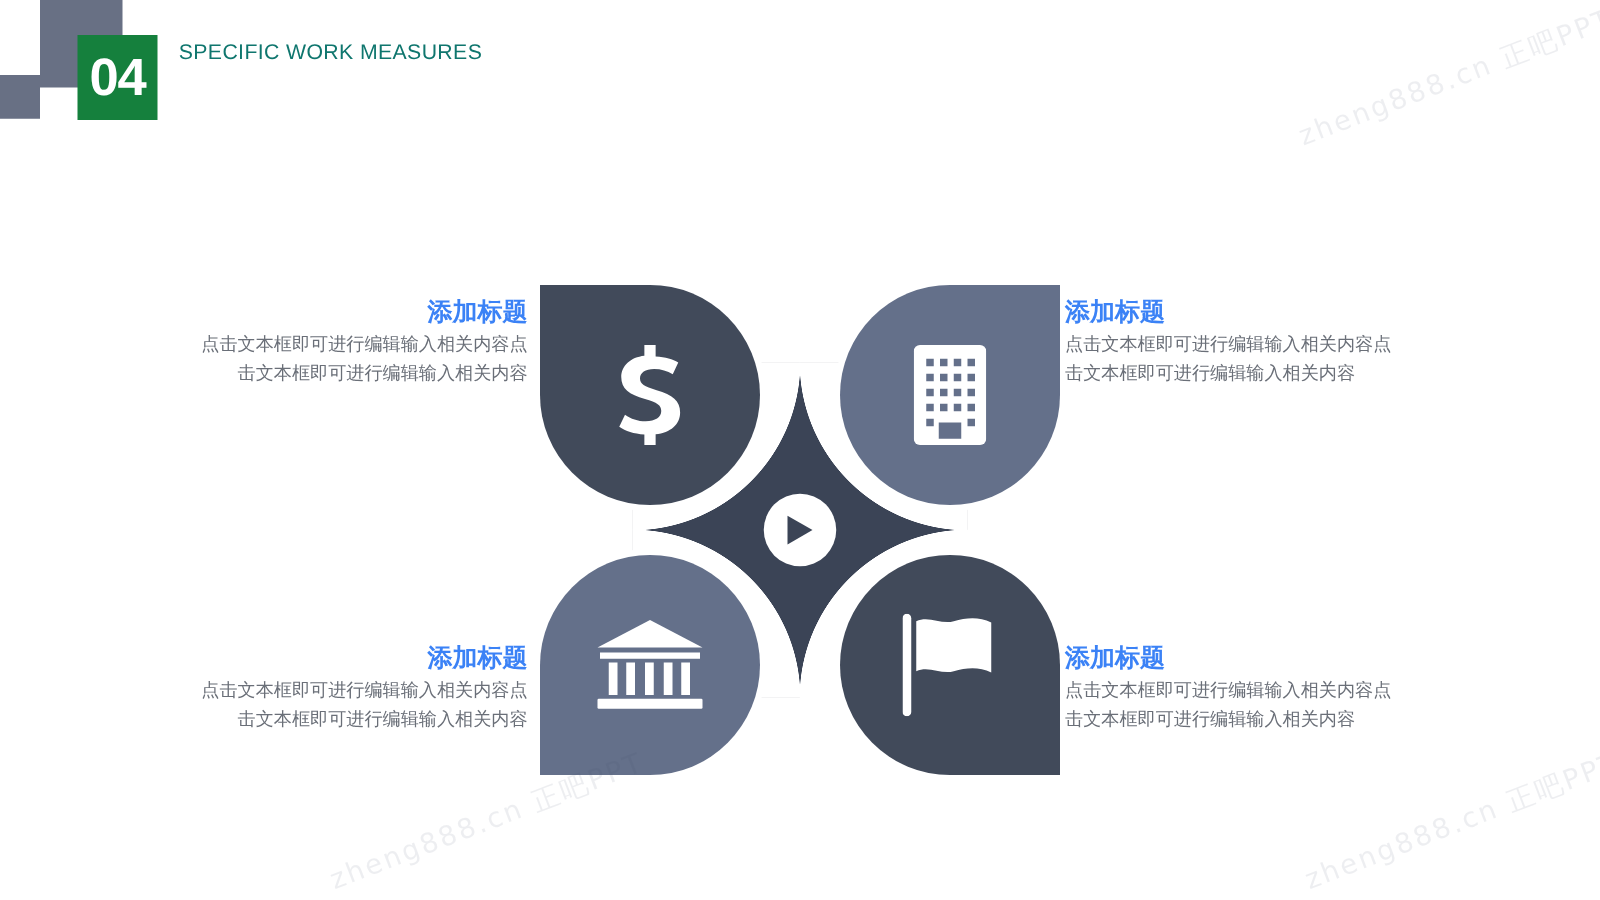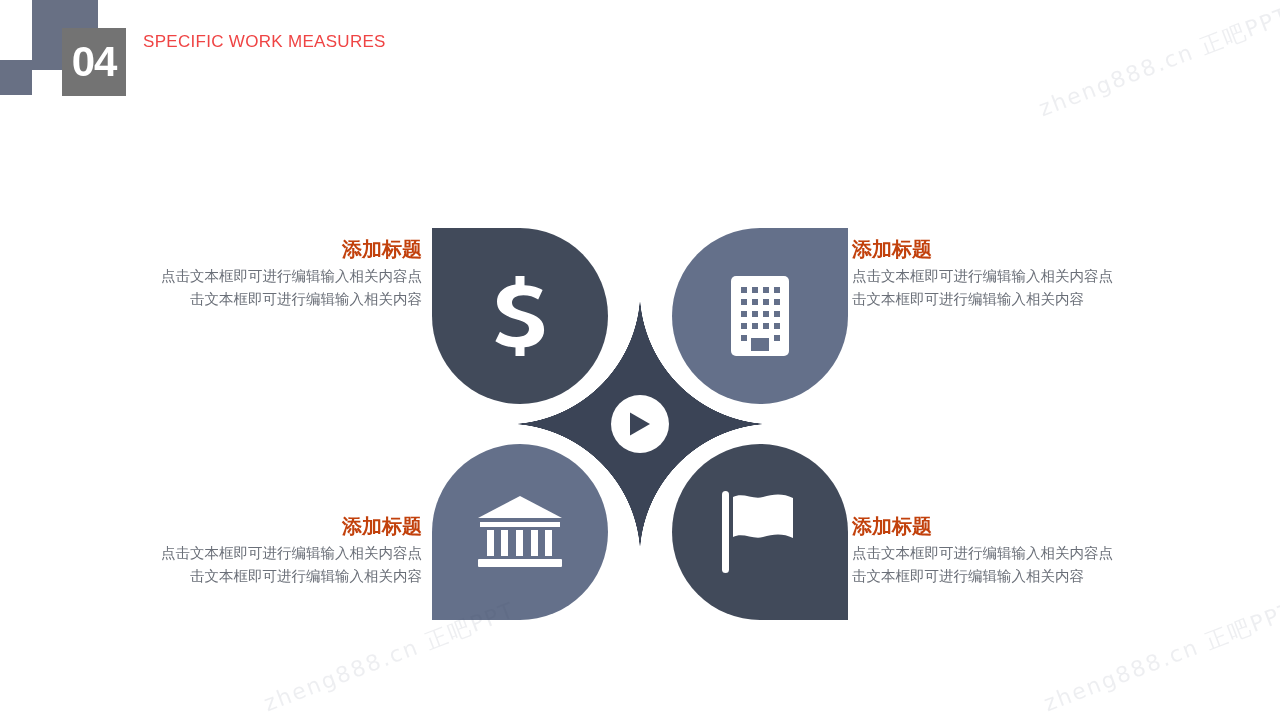--- a/index.html
+++ b/index.html
@@ -8,34 +8,34 @@
     background:#ffffff;
     font-family:"Liberation Sans","DejaVu Sans",sans-serif;
     overflow:hidden;position:relative;
   }
   .slide{position:absolute;inset:0;width:1280px;height:720px;overflow:hidden;}
 
   
   .deco-a{position:absolute;left:32px;top:0;width:66px;height:70px;background:#687084;}
   .deco-b{position:absolute;left:0;top:60px;width:32px;height:35px;background:#687084;}
   .num-badge{
-    position:absolute;left:62px;top:28px;width:64px;height:68px;background:#737373;
+    position:absolute;left:62px;top:28px;width:64px;height:68px;background:#15803d;
     display:flex;align-items:center;justify-content:center;
   }
   .num-badge span{
     color:#ffffff;font-size:42px;font-weight:bold;letter-spacing:-1px;line-height:1;
     font-family:"Liberation Sans","DejaVu Sans",sans-serif;
   }
   .head-text{position:absolute;left:143px;top:29px;}
   .head-cn{
     font-size:30px;color:#4a4f59;letter-spacing:1px;line-height:1.15;
     font-family:"DejaVu Sans","Liberation Sans",sans-serif;font-weight:400;
   }
   .head-en{
-    font-size:17px;color:#ef4444;letter-spacing:0.3px;margin-top:3px;
+    font-size:17px;color:#0f766e;letter-spacing:0.3px;margin-top:3px;
     font-family:"Liberation Sans","DejaVu Sans",sans-serif;
   }
 
   
   .graphic{position:absolute;left:432px;top:228px;width:416px;height:392px;}
 
   .star{
     position:absolute;left:50%;top:50%;width:268px;height:268px;
     transform:translate(-50%,-50%);
     background:#3b4456;
@@ -67,21 +67,21 @@
   .play-btn{
     position:absolute;left:50%;top:50%;width:58px;height:58px;margin:-29px 0 0 -29px;
     background:#ffffff;border-radius:50%;
     display:flex;align-items:center;justify-content:center;
   }
   .play-btn svg{display:block;fill:#3b4456;}
 
   
   .tbox{position:absolute;width:262px;}
   .tbox .t-title{
-    font-size:20px;font-weight:bold;color:#c2410c;line-height:1.3;
+    font-size:20px;font-weight:bold;color:#3b82f6;line-height:1.3;
     font-family:"DejaVu Sans","Liberation Sans",sans-serif;
   }
   .tbox .t-body{
     font-size:14.5px;color:#6a6f78;line-height:1.62;margin-top:4px;
     font-family:Liberation Mono, monospace;
   }
   .tbox.right-align{text-align:right;}
   .tbox.left-align{text-align:left;}
 
   .tb-tl{left:160px;top:236px;}

